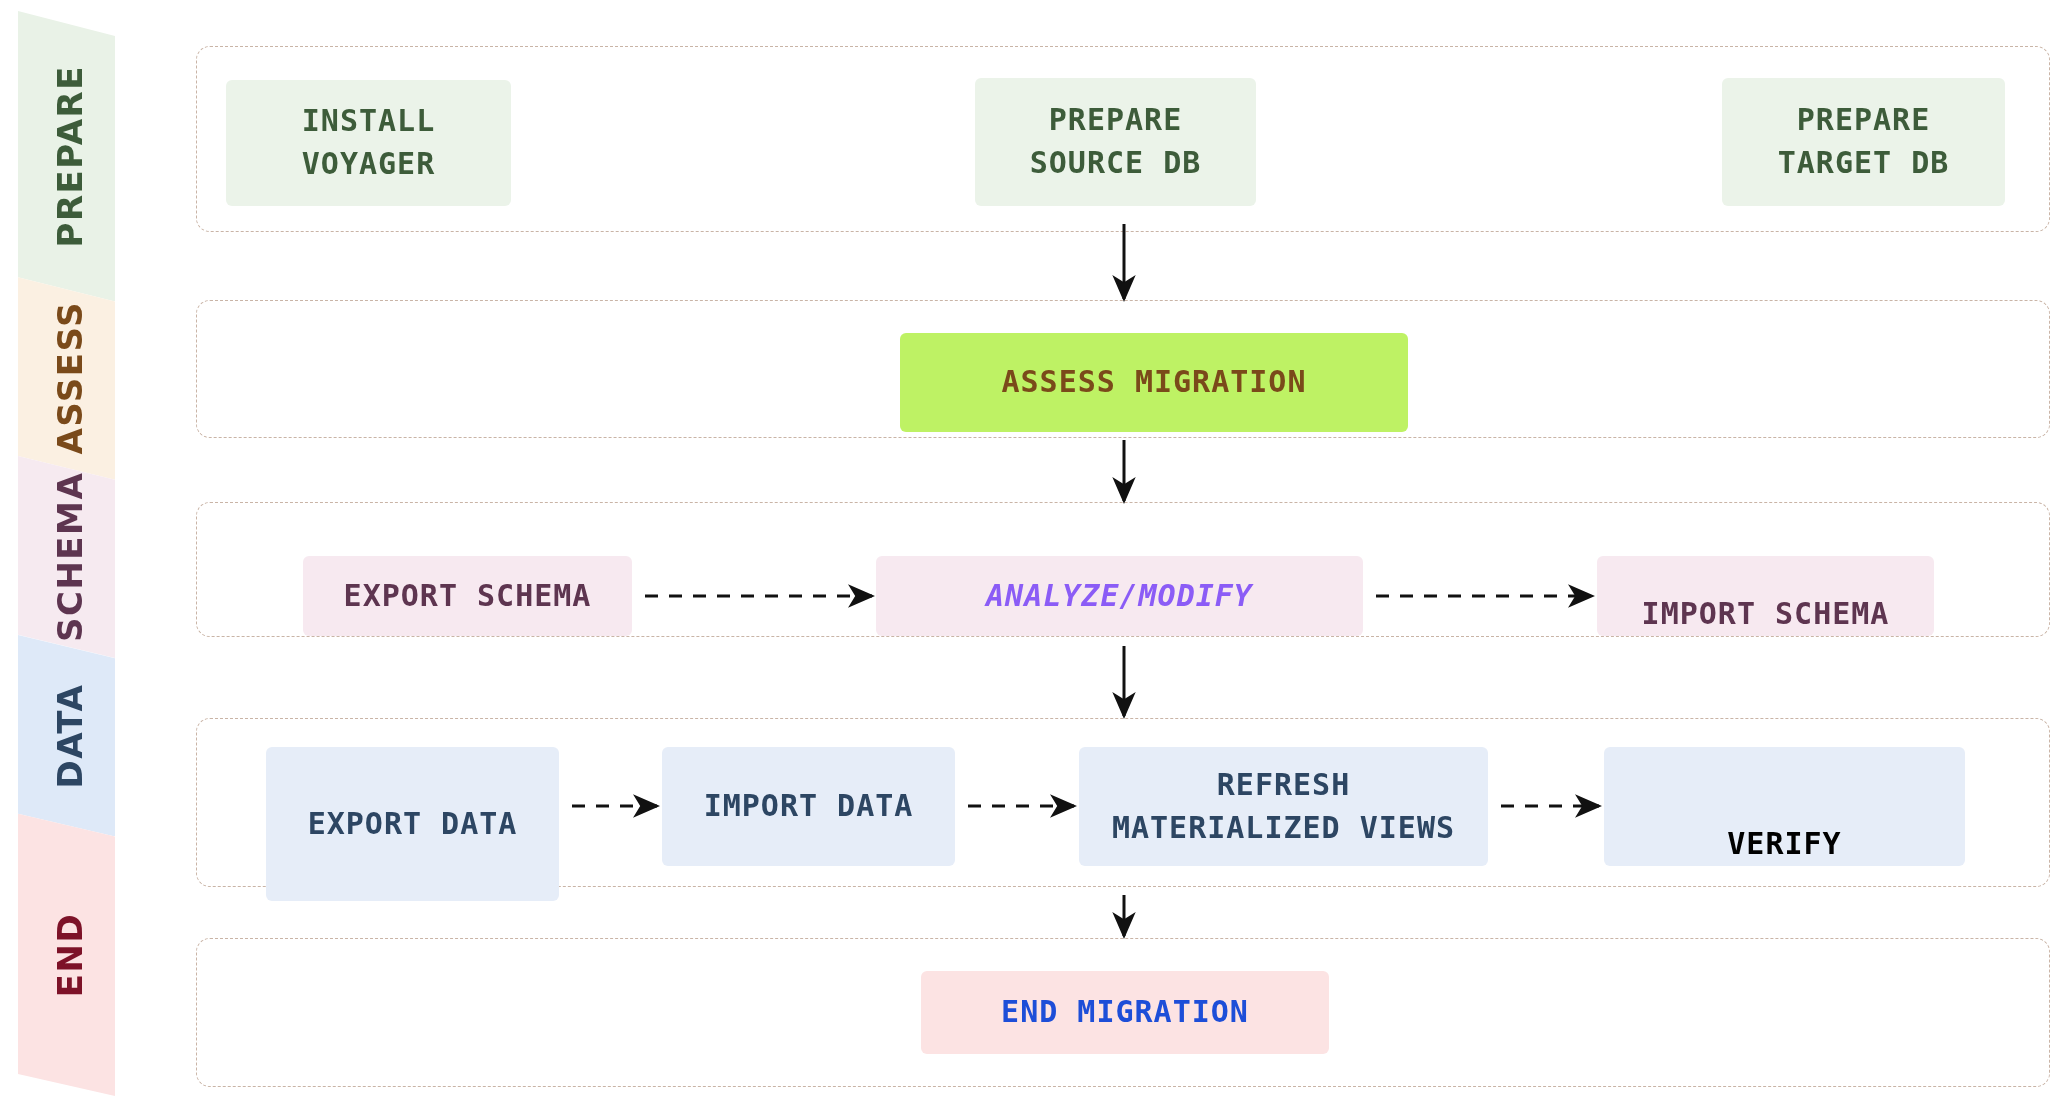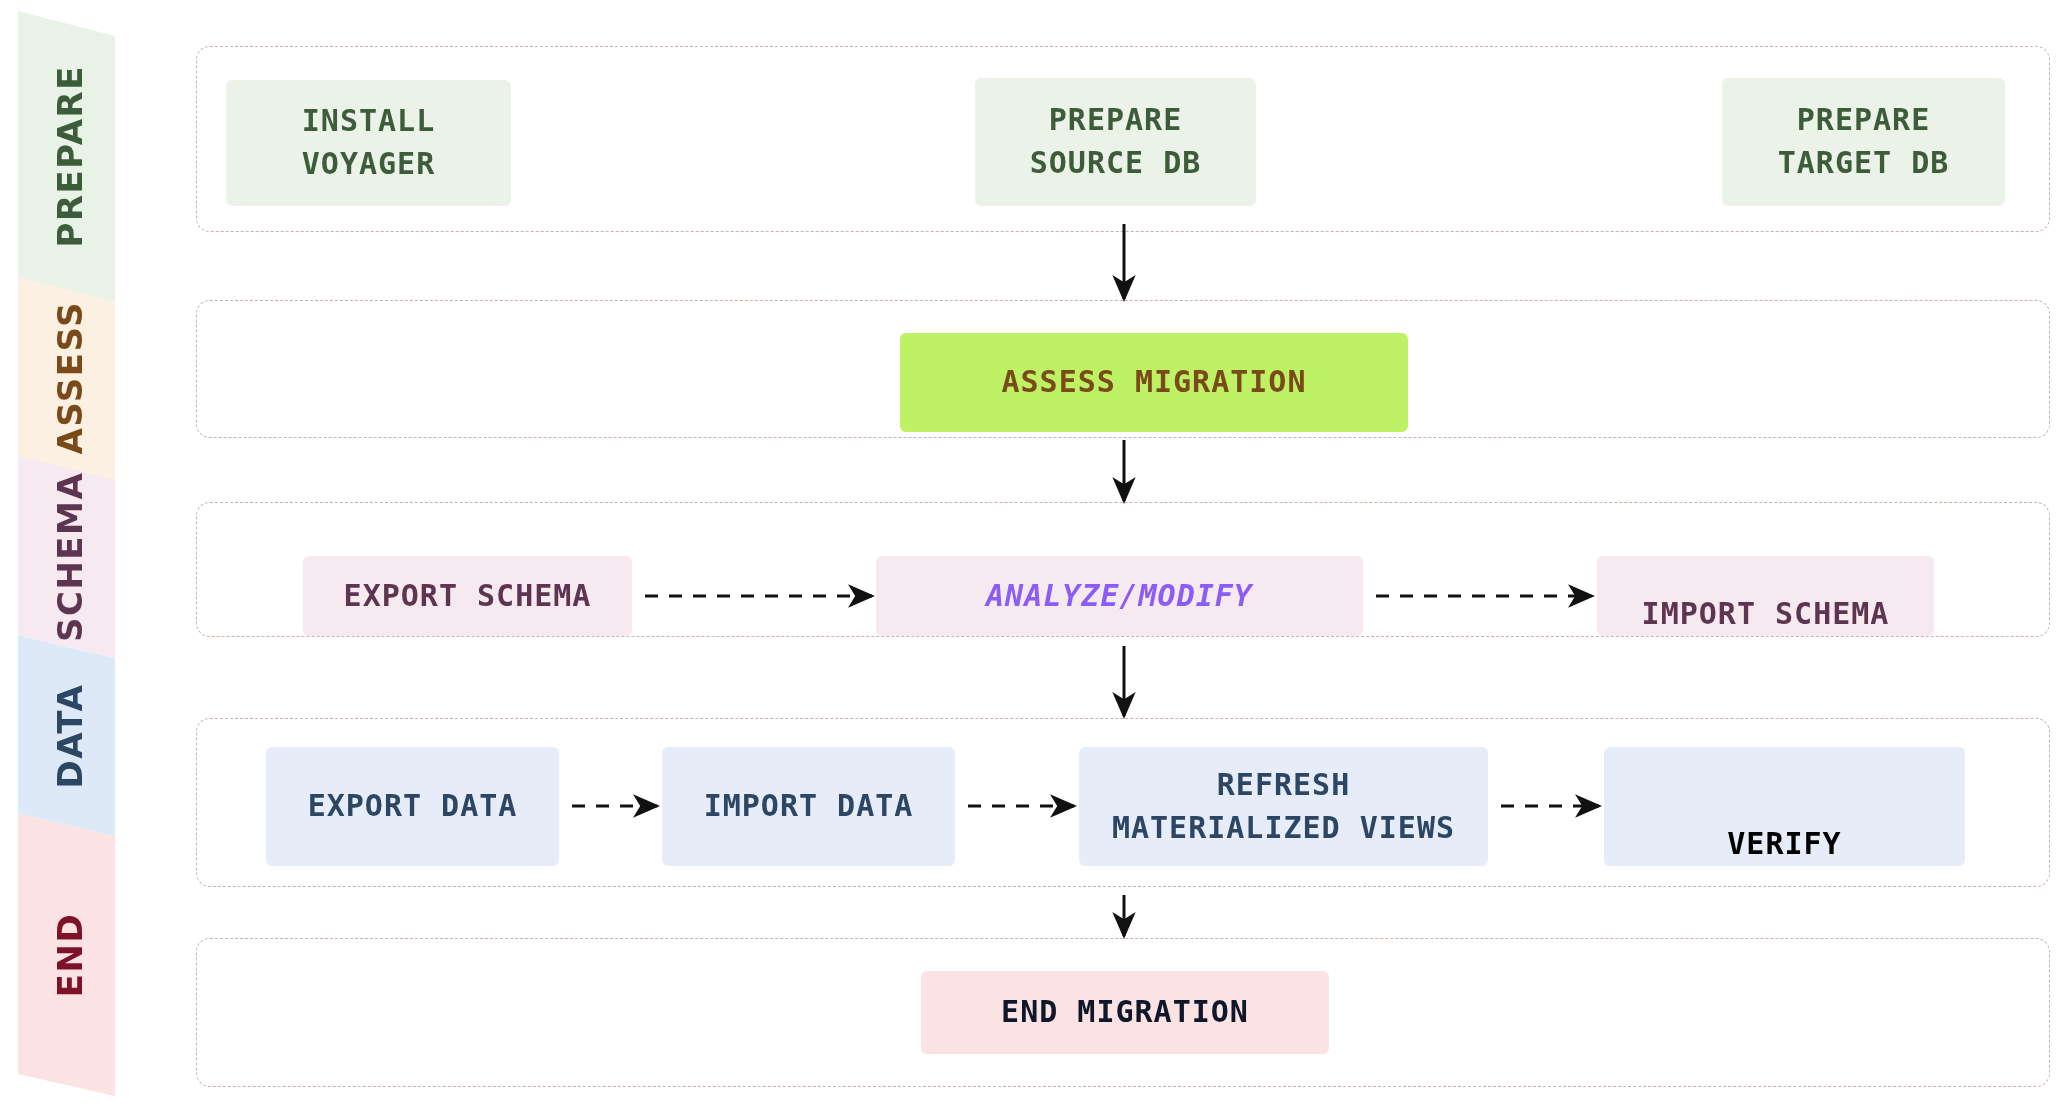--- a/index.html
+++ b/index.html
@@ -132,25 +132,25 @@
     </div>
 
   <div id="step-boxes">
       <div class="step-box" style="left: 226px; top: 80px; width: 285px; height: 126px; background: rgb(235, 243, 233); color: rgb(61, 92, 58);"><span>INSTALL</span><span>VOYAGER</span></div>
       <div class="step-box" style="left: 975px; top: 78px; width: 281px; height: 128px; background: rgb(235, 243, 233); color: rgb(61, 92, 58);"><span>PREPARE</span><span>SOURCE DB</span></div>
       <div class="step-box" style="left: 1722px; top: 78px; width: 283px; height: 128px; background: rgb(235, 243, 233); color: rgb(61, 92, 58);"><span>PREPARE</span><span>TARGET DB</span></div>
       <div class="step-box" style="left: 871px; top: 333px; width: 508px; height: 99px; background: #bef264; color: rgb(122, 74, 26); margin-left: 29px;"><span>ASSESS MIGRATION</span></div>
       <div class="step-box" style="left: 303px; top: 556px; width: 329px; height: 80px; background: rgb(247, 233, 240); color: rgb(94, 53, 80); justify-content: center;"><span>EXPORT SCHEMA</span></div>
       <div class="step-box" style="left: 876px; top: 556px; width: 487px; height: 80px; background: rgb(247, 233, 240); color: #8b5cf6; font-style: italic;"><span>ANALYZE/MODIFY</span></div>
       <div class="step-box" style="left: 1597px; top: 556px; width: 337px; height: 80px; background: rgb(247, 233, 240); color: rgb(94, 53, 80); justify-content: flex-end;"><span>IMPORT SCHEMA</span></div>
-      <div class="step-box" style="left: 266px; top: 747px; width: 293px; height: 119px; background: rgb(230, 237, 248); color: rgb(45, 70, 99);"><span>EXPORT DATA</span></div>
+      <div class="step-box" style="left: 266px; top: 747px; width: 293px; height: 154px; background: rgb(230, 237, 248); color: rgb(45, 70, 99);"><span>EXPORT DATA</span></div>
       <div class="step-box" style="left: 662px; top: 747px; width: 293px; height: 119px; background: rgb(230, 237, 248); color: rgb(45, 70, 99);"><span>IMPORT DATA</span></div>
       <div class="step-box" style="left: 1079px; top: 747px; width: 409px; height: 119px; background: rgb(230, 237, 248); color: rgb(45, 70, 99);"><span>REFRESH</span><span>MATERIALIZED VIEWS</span></div>
       <div class="step-box" style="left: 1604px; top: 747px; width: 361px; height: 119px; background: rgb(230, 237, 248); color: #000000; justify-content: flex-end;"><span>VERIFY</span></div>
-      <div class="step-box" style="left: 921px; top: 971px; width: 408px; height: 83px; background: rgb(252, 227, 227); color: #0f172a;"><span>END MIGRATION</span></div>
+      <div class="step-box" style="left: 921px; top: 971px; width: 408px; height: 83px; background: rgb(252, 227, 227); color: #1d4ed8;"><span>END MIGRATION</span></div>
     </div>
 
   <svg class="connector-svg" id="connectors" viewBox="0 0 2067 1105" xmlns="http://www.w3.org/2000/svg">
     <defs>
       <marker id="arrowhead" markerWidth="9" markerHeight="9" refX="8" refY="4.5" orient="auto" markerUnits="strokeWidth">
         <path d="M0,0.6 L9,4.5 L0,8.4 L2.4,4.5 Z" fill="#111111"></path>
       </marker>
     </defs>
     <g id="connector-group">
         <line x1="1124" y1="224" x2="1124" y2="299" stroke="#111111" stroke-width="3" marker-end="url(#arrowhead)"></line>

